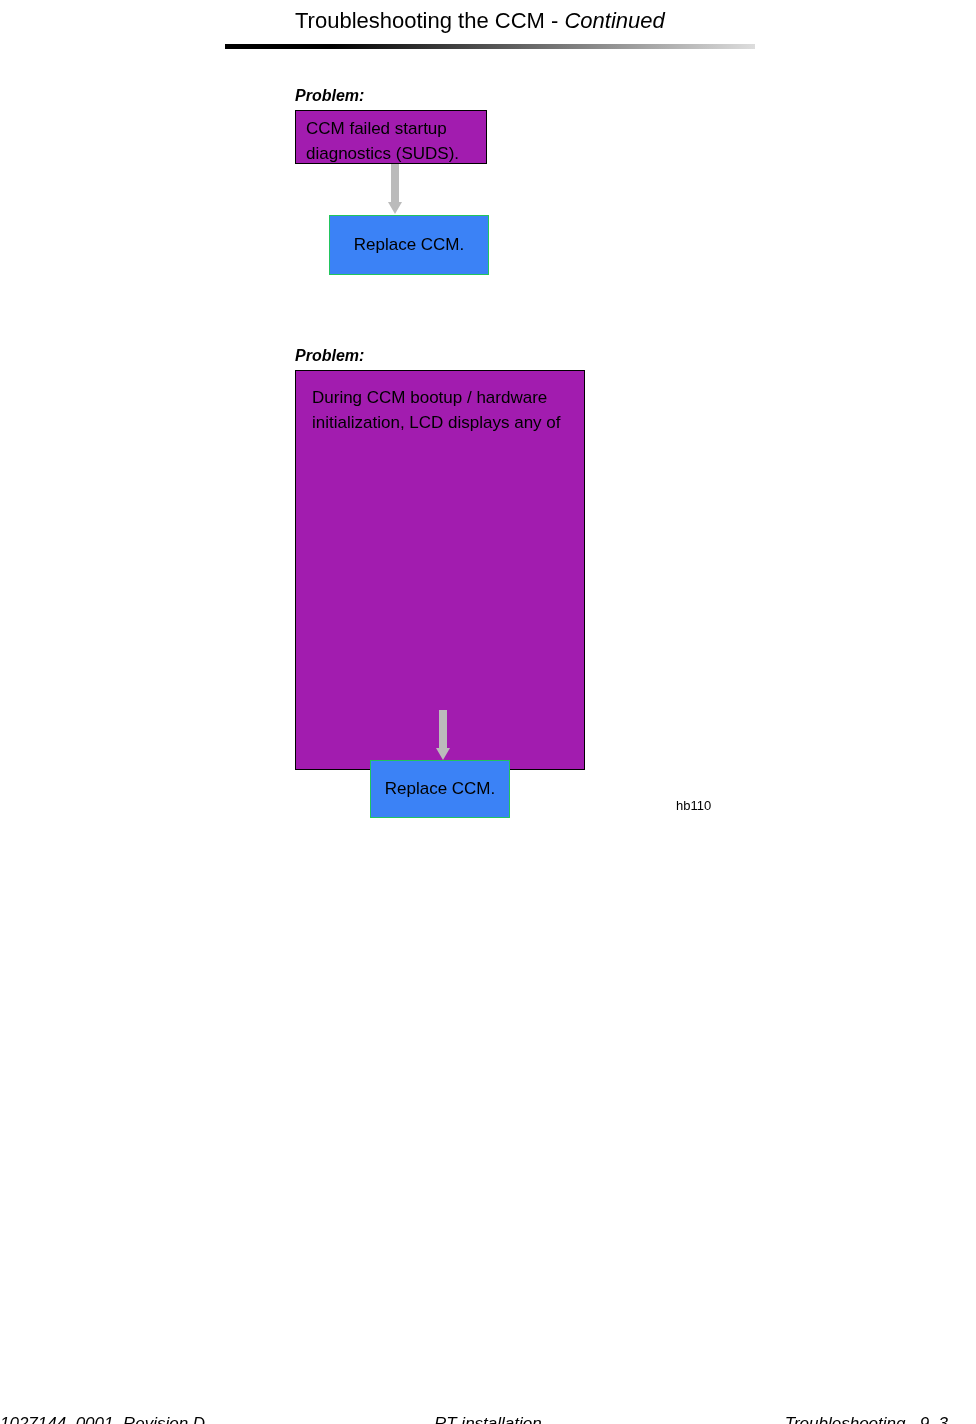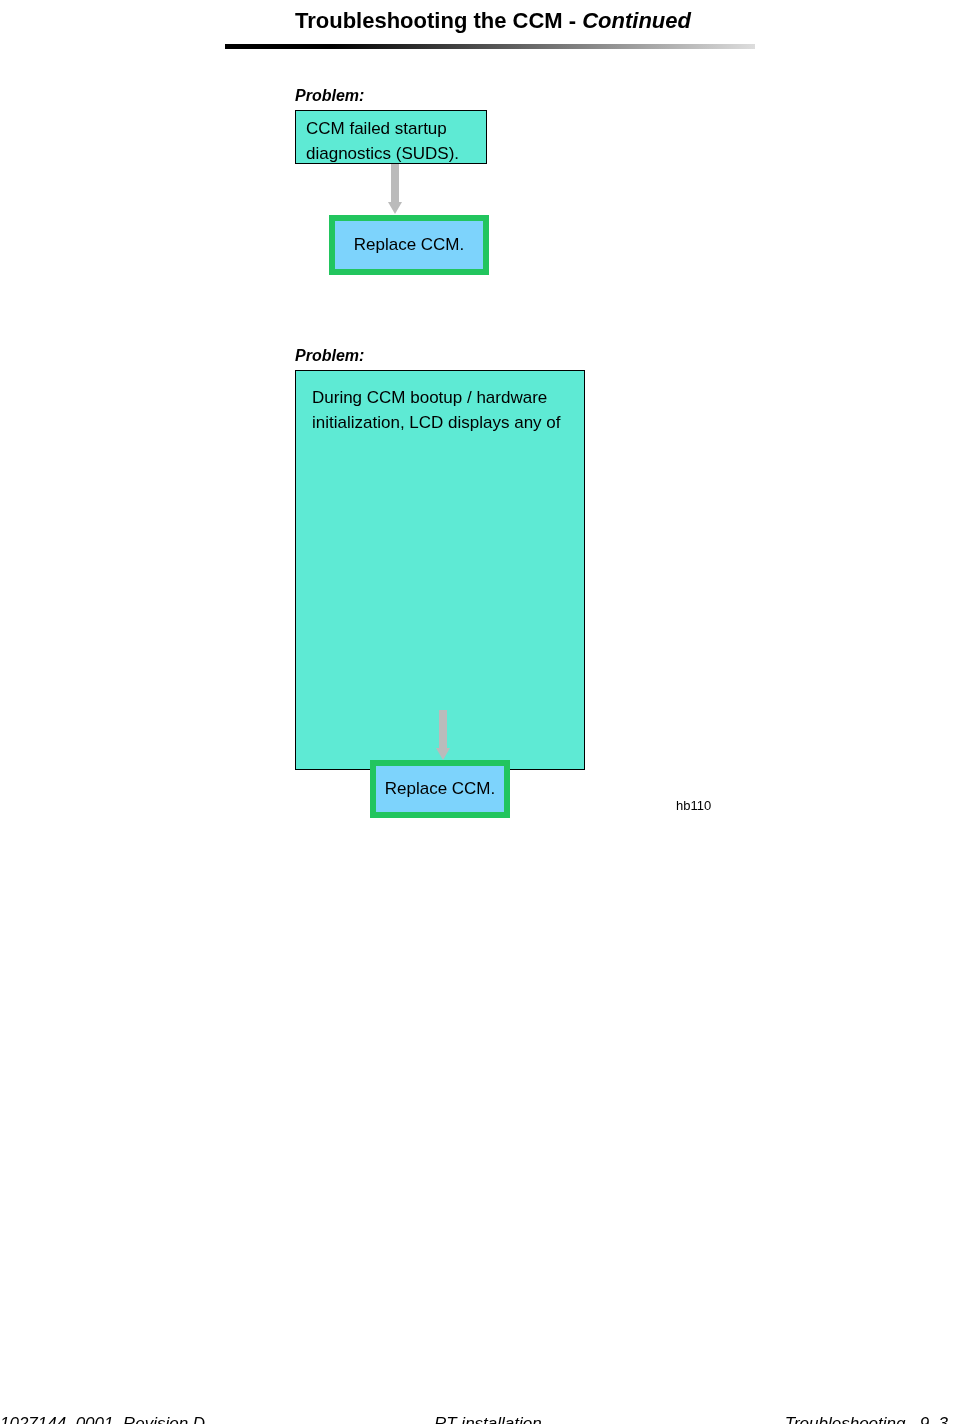--- a/index.html
+++ b/index.html
@@ -9,45 +9,45 @@
       font-family: Arial, Helvetica, sans-serif;
       color: #000;
       background: #fff;
       position: relative;
     }
     .page-title {
       position: absolute;
       top: 8px;
       left: 295px;
       font-size: 22px;
-      font-weight: bold;
+      font-weight: normal;
     }
     .page-title .continued { font-style: italic; }
     .title-rule {
       position: absolute;
       top: 44px;
       left: 225px;
       width: 530px;
       height: 5px;
       background: linear-gradient(to right, #000 0%, #000 20%, #ddd 100%);
     }
     .problem-label {
       font-style: italic;
       font-weight: bold;
       font-size: 16px;
     }
     .box {
       border: 1px solid #000;
-      background: #5eead4;
+      background: #a21caf;
       font-size: 17px;
       line-height: 1.45;
     }
     .action-box {
-      border: 6px solid #22c55e;
-      background: #7dd3fc;
+      border: 1px solid #22c55e;
+      background: #3b82f6;
       font-size: 17px;
       display: flex;
       align-items: center;
       justify-content: center;
     }
     
     .problem1-label { position: absolute; top: 87px; left: 295px; }
     .box1 {
       position: absolute;
       top: 110px; left: 295px;

